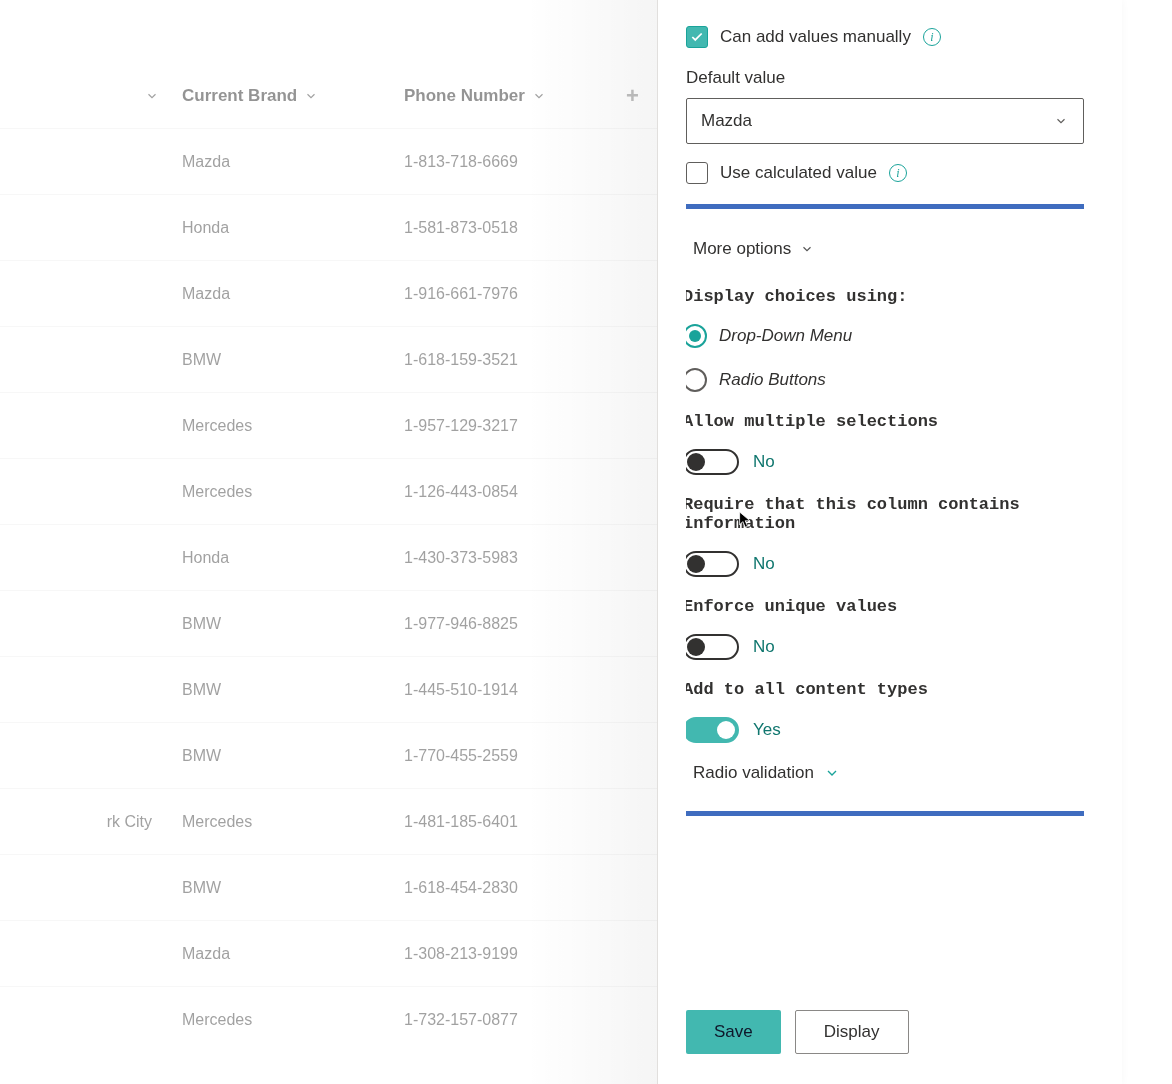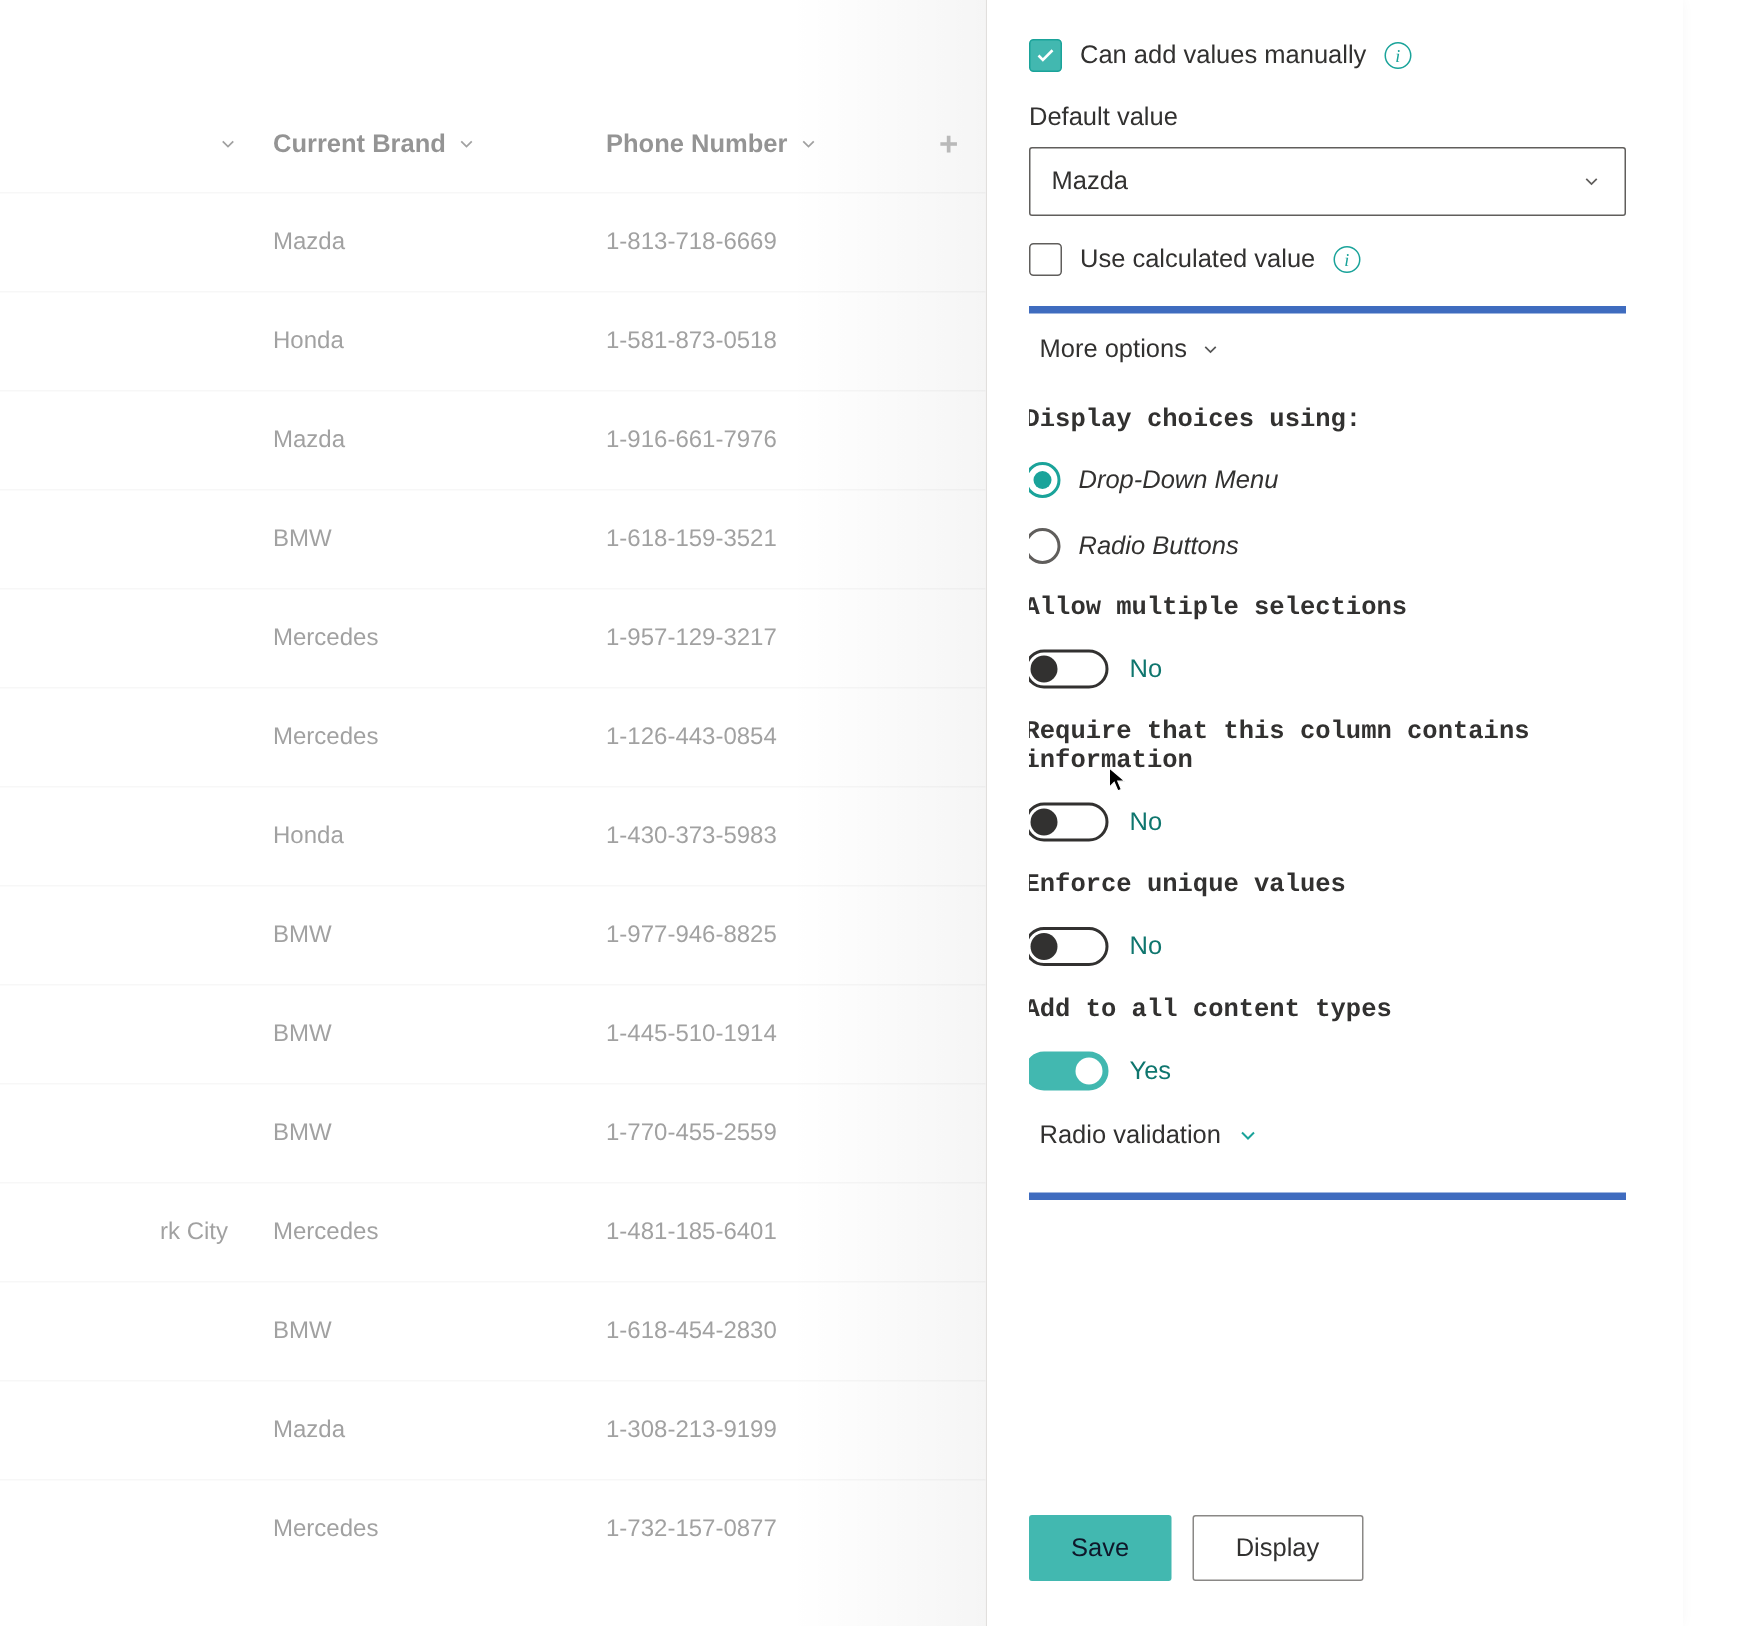--- a/index.html
+++ b/index.html
@@ -192,21 +192,21 @@
       font-size: 17px;
       color: #323130;
       margin-bottom: 18px;
       background: #fff;
     }
     .dropdown .chev svg { stroke: #605e5c; }
     
     
     .more-options-box {
       border: 5px solid #3f6cbf;
-      padding: 14px 14px 28px 14px;
+      padding: 30px 14px 28px 14px;
       margin-left: -22px;
       margin-right: -28px;
       margin-bottom: 20px;
     }
     .more-options-toggle {
       display: flex;
       align-items: center;
       gap: 8px;
       font-size: 17px;
       color: #323130;

